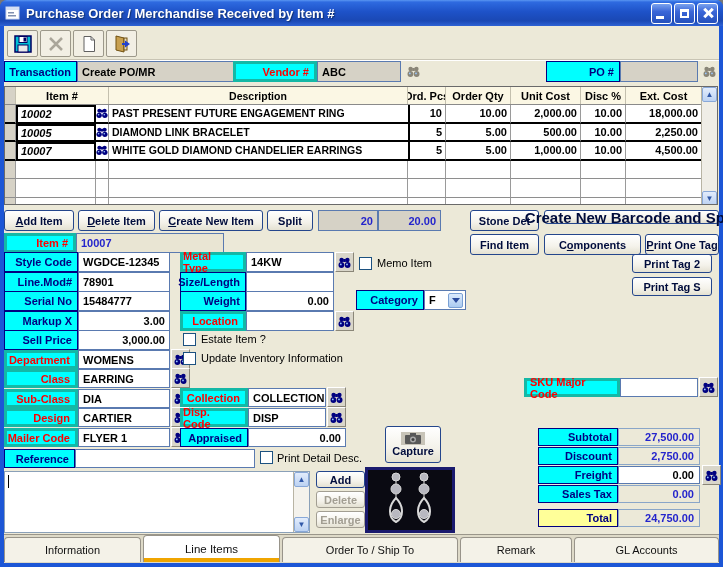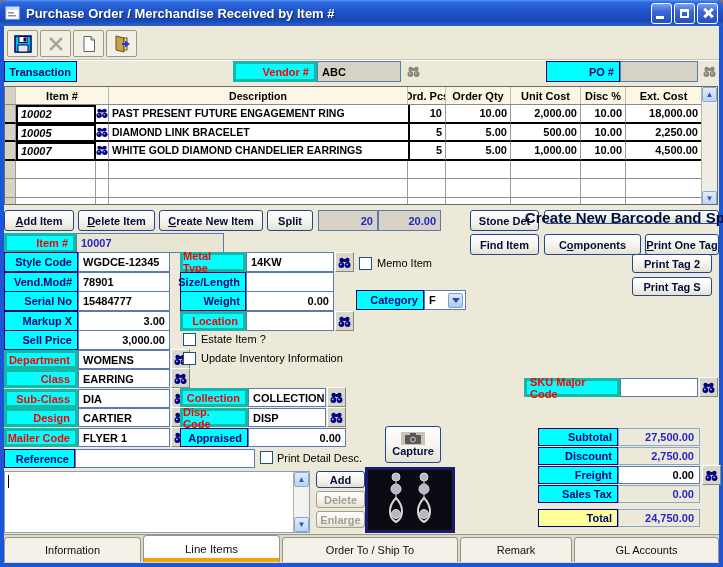--- a/index.html
+++ b/index.html
@@ -158,20 +158,26 @@
     <div class="toolbtn" style="left:102px">
       <svg width="20" height="20" viewBox="0 0 20 20">
           <path d="M4 2 L12 4 V18 L4 16 Z" fill="#C8A050" stroke="#705010"></path>
           <rect x="12" y="4" width="3" height="12" fill="#E8DCC0" stroke="#705010"></rect>
           <path d="M18 10 L13 6.5 V9 H10 V11 H13 V13.5 Z" fill="#2040D0"></path>
         </svg>
     </div>
     <div class="tool-sep"></div>
 
     <div class="cl navy" style="left:0;top:35px;width:73px">Transaction</div>
+    <div class="fv gray" style="left:73px;top:35px;width:180px;padding-right:20px">
+      <span>Create PO/MR</span>
+      <span class="combo-btn disabled">
+          <span class="tri gray"></span>
+        </span>
+    </div>
     <div class="cl red" style="left:229px;top:35px;width:84px">Vendor #</div>
     <div class="fv gray" style="left:313px;top:35px;width:84px">ABC</div>
     <span class="binoc dim" style="left:400px;top:35px">
         <svg class="bn" width="13" height="13" viewBox="0 0 13 13">
           <circle cx="3.6" cy="4" r="2.2" fill="#8A8678"></circle>
           <circle cx="9.4" cy="4" r="2.2" fill="#8A8678"></circle>
           <rect x="5.2" y="3" width="2.6" height="3" fill="#8A8678"></rect>
           <circle cx="3.4" cy="9" r="2.9" fill="#8A8678"></circle>
           <circle cx="9.6" cy="9" r="2.9" fill="#8A8678"></circle>
           <circle cx="2.8" cy="8.4" r="0.9" fill="#9AC8FF"></circle>
@@ -341,21 +347,21 @@
       </div>
     <div class="btn" style="left:641px;top:208px;width:74px;height:21px">
         <span class="ul-first">Print One Tag</span>
       </div>
 
     <div class="cl red" style="left:0;top:207px;width:72px;height:20px">Item #</div>
     <div class="fv beige" style="left:72px;top:207px;width:148px;height:20px">10007</div>
 
     <div class="cl navy" style="left:0;top:226px;width:74px;height:20px">Style Code</div>
     <div class="fv" style="left:74px;top:226px;width:92px;height:20px">WGDCE-12345</div>
-    <div class="cl navy" style="left:0;top:246px;width:74px;height:20px">Vend.Mod#</div>
+    <div class="cl navy" style="left:0;top:246px;width:74px;height:20px">Line.Mod#</div>
     <div class="fv" style="left:74px;top:246px;width:92px;height:20px">78901</div>
     <div class="cl navy" style="left:0;top:265px;width:74px;height:20px">Serial No</div>
     <div class="fv" style="left:74px;top:265px;width:92px;height:20px">15484777</div>
     <div class="cl navy" style="left:0;top:285px;width:74px;height:20px">Markup X</div>
     <div class="fv num" style="left:74px;top:285px;width:92px;height:20px">3.00</div>
     <div class="cl navy" style="left:0;top:304px;width:74px;height:20px">Sell Price</div>
     <div class="fv num" style="left:74px;top:304px;width:92px;height:20px">3,000.00</div>
     <div class="cl red" style="left:0;top:324px;width:74px;height:19px">Department</div>
     <div class="fv" style="left:74px;top:324px;width:92px;height:19px">WOMENS</div>
     <span class="binoc" style="left:167px;top:323px">

